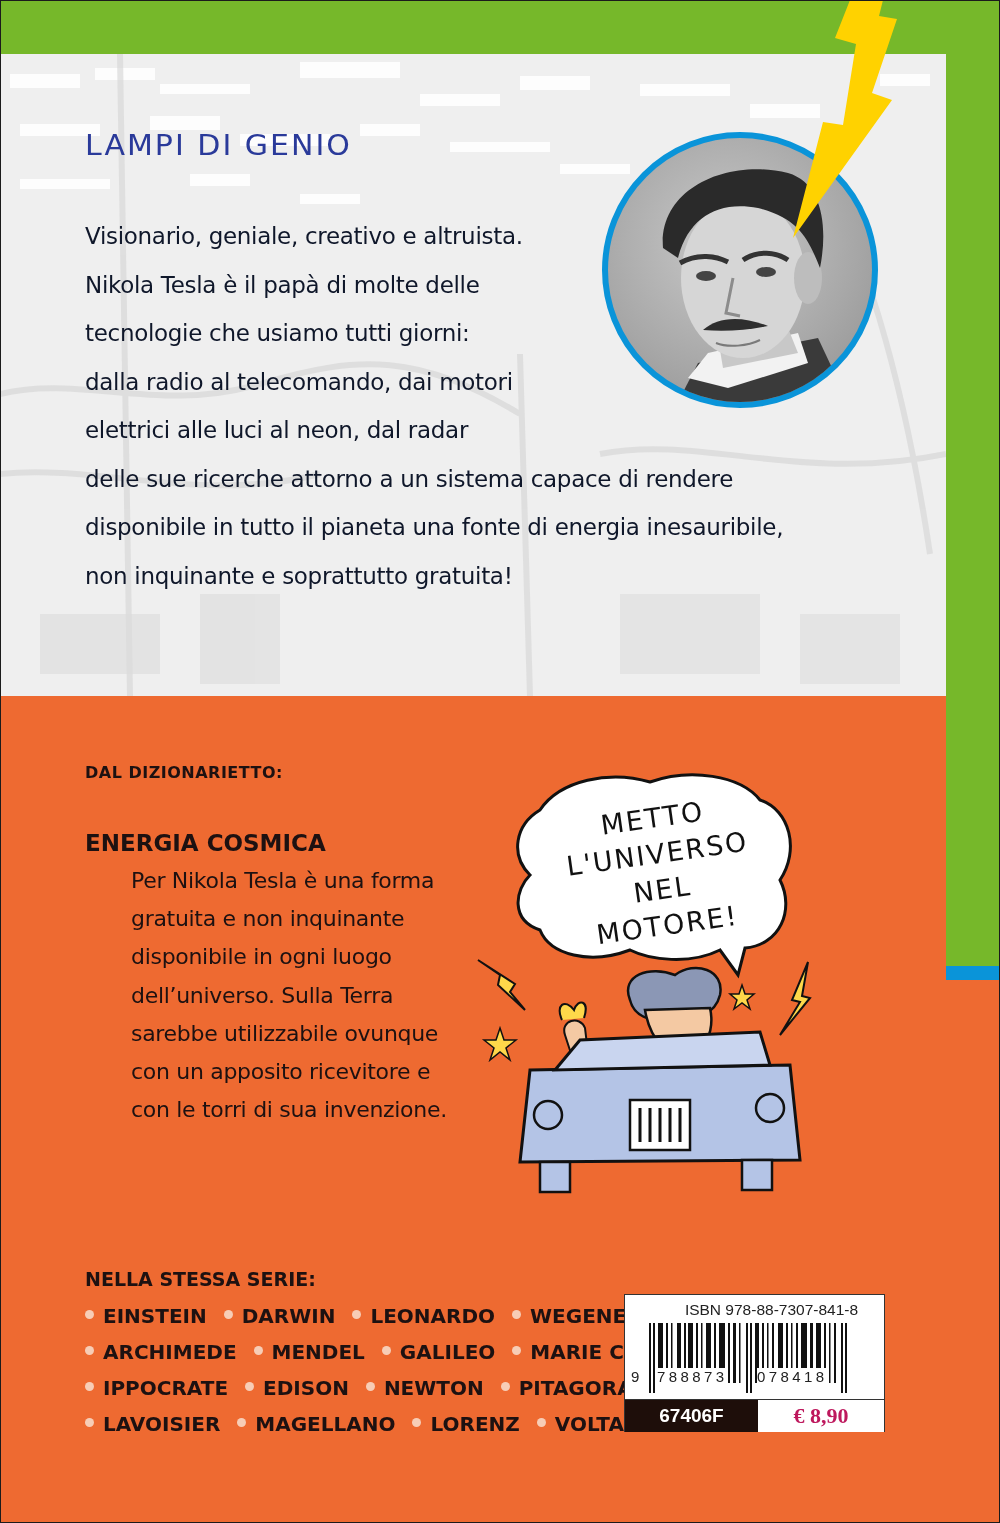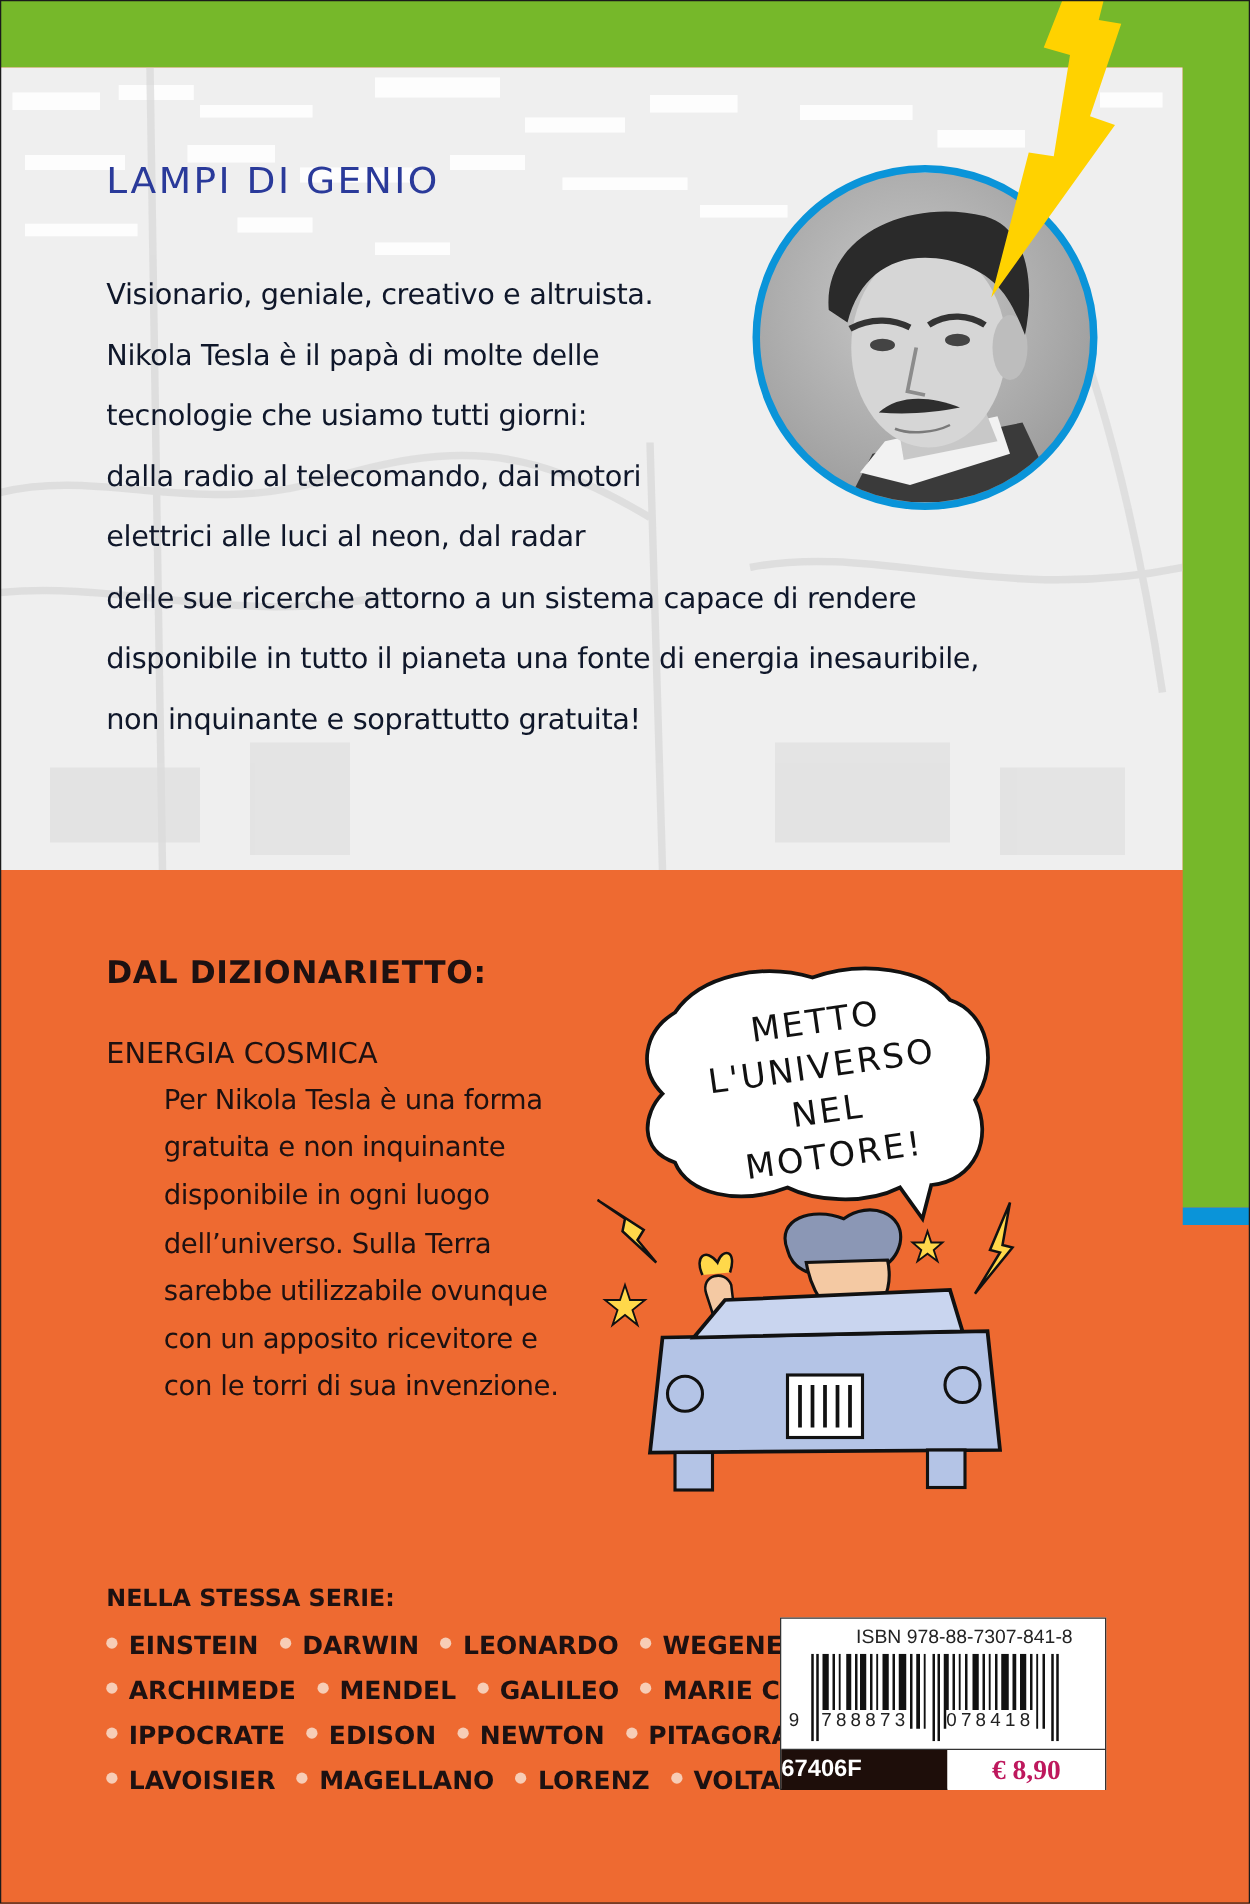--- a/index.html
+++ b/index.html
@@ -13,42 +13,42 @@
   .orange-panel { position: absolute; left: 0; top: 696px; width: 946px; height: 827px; background: #ee6a31; }
 
   .title { position: absolute; left: 85px; top: 128px; font-family: "DejaVu Sans", sans-serif; font-size: 30px; letter-spacing: 2px; color: #2a3a9a; font-weight: normal; transform: scaleY(0.95); }
 
   .intro { position: absolute; left: 85px; top: 212px; width: 760px; font-family: "DejaVu Sans", sans-serif; font-size: 23px; line-height: 48.5px; color: #0f172a; letter-spacing: -0.3px; }
   .intro .line { display: block; white-space: nowrap; }
 
   .portrait { position: absolute; left: 602px; top: 132px; width: 264px; height: 264px; border-radius: 50%; border: 6px solid #0a94d9; overflow: hidden; background: radial-gradient(circle at 45% 40%, #c9c9c9 0%, #a7a7a7 60%, #8f8f8f 100%); }
   .bolt { position: absolute; left: 0; top: 0; width: 1000px; height: 260px; pointer-events: none; }
 
-  .dict-heading { position: absolute; left: 85px; top: 763px; font-family: "DejaVu Sans", sans-serif; font-weight: bold; font-size: 25px; color: #1d1111; letter-spacing: 0.5px; }
-  .dict-term { position: absolute; left: 85px; top: 830px; font-family: "DejaVu Sans", sans-serif; font-weight: normal; font-size: 23px; color: #1d1111; }
+  .dict-heading { position: absolute; left: 85px; top: 763px; font-family: "DejaVu Sans", sans-serif; font-weight: bold; font-size: 16px; color: #1d1111; letter-spacing: 0.5px; }
+  .dict-term { position: absolute; left: 85px; top: 830px; font-family: "DejaVu Sans", sans-serif; font-weight: bold; font-size: 23px; color: #1d1111; }
   .dict-body { position: absolute; left: 85px; top: 862px; width: 360px; font-family: "DejaVu Sans", sans-serif; font-size: 22px; line-height: 38.2px; color: #1d1111; letter-spacing: -0.3px; margin-left: 46px; }
   .dict-body .line { display: block; white-space: nowrap; }
 
   .cartoon { position: absolute; left: 470px; top: 770px; width: 390px; height: 450px; }
   .bubble-text { position: absolute; left: 560px; top: 800px; width: 200px; text-align: center; font-family: "DejaVu Sans", sans-serif; font-size: 27px; line-height: 36px; color: #111; transform: rotate(-8deg); letter-spacing: 2px; }
   .bubble-text .line { display: block; white-space: nowrap; }
 
   .series-heading { position: absolute; left: 85px; top: 1268px; font-family: "DejaVu Sans", sans-serif; font-weight: bold; font-size: 19px; color: #1d1111; }
   .series-list { position: absolute; left: 85px; top: 1298px; width: 520px; font-family: "DejaVu Sans", sans-serif; font-weight: bold; font-size: 20px; line-height: 36px; color: #1d1111; }
   .series-row { display: block; white-space: nowrap; }
   .series-item { display: inline-block; margin-right: 10px; }
   .bullet { display: inline-block; width: 9px; height: 9px; border-radius: 50%; background: #f7cdb6; margin-right: 9px; vertical-align: middle; position: relative; top: -3px; }
 
   .barcode-box { position: absolute; left: 624px; top: 1294px; width: 259px; height: 136px; background: #fff; border: 1px solid #333; }
   .isbn-label { position: absolute; left: 0; top: 6px; width: 259px; text-align: center; font-family: "Liberation Sans", sans-serif; font-size: 15.5px; color: #222; padding-left: 17px; }
   .barcode { position: absolute; left: 10px; top: 28px; width: 240px; height: 70px; }
   .bar-digits { position: absolute; left: 0; top: 73px; width: 259px; height: 20px; font-family: "Liberation Sans", sans-serif; font-size: 15px; color: #222; }
   .bar-digits span { position: absolute; top: 0; letter-spacing: 3.4px; background: #fff; }
   .code-row { position: absolute; left: 0; top: 104px; width: 259px; height: 32px; border-top: 1px solid #333; }
-  .code-cell { position: absolute; left: 0; top: 0; width: 133px; height: 32px; background: #1e0e0a; color: #fff; font-family: "Liberation Sans", sans-serif; font-weight: bold; font-size: 19px; line-height: 32px; }
+  .code-cell { position: absolute; left: 0; top: 0; width: 133px; height: 32px; background: #1e0e0a; color: #fff; font-family: "Liberation Sans", sans-serif; font-weight: bold; font-size: 19px; line-height: 32px; text-align: center; }
   .price-cell { position: absolute; left: 133px; top: 0; width: 126px; height: 32px; background: #fff; color: #be185d; font-family: Liberation Serif, serif; font-weight: bold; font-size: 22px; line-height: 32px; text-align: center; }
 </style>
 </head>
 <body>
 
 <div class="frame"></div>
 
 <div class="top-band"></div>
 <div class="right-bar"></div>
 <div class="right-blue"></div>

